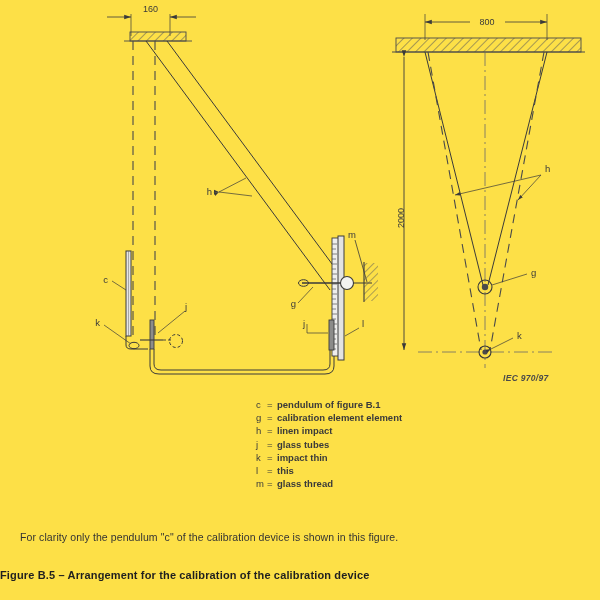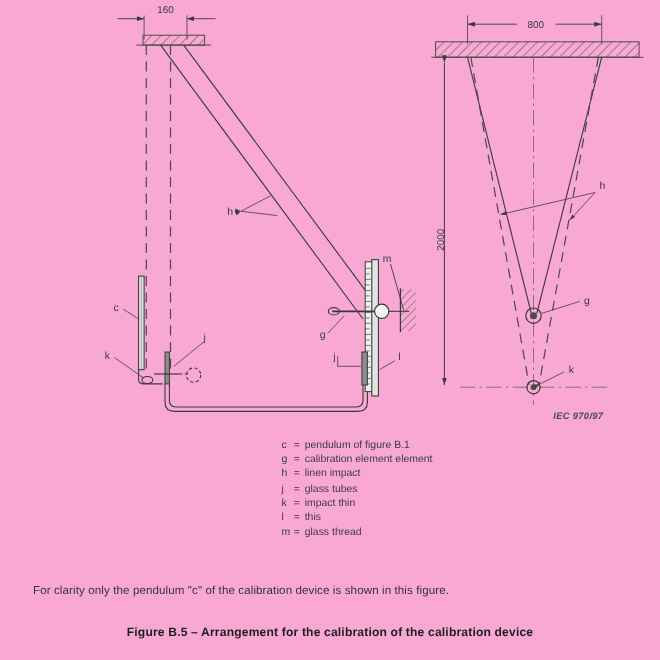--- a/index.html
+++ b/index.html
@@ -4,21 +4,21 @@
 <style>
   html, body {
     margin: 0;
     padding: 0;
     background: #ffffff;
   }
   #page {
     position: relative;
     width: 600px;
     height: 600px;
-    background: #f9a8d4;
+    background: #fde047;
     overflow: hidden;
     font-family: "Liberation Sans", sans-serif;
     color: #2b2b2b;
   }
   #figure-svg {
     position: absolute;
     left: 0;
     top: 0;
     width: 600px;
     height: 600px;
@@ -60,36 +60,36 @@
     width: 11px;
     flex: 0 0 11px;
   }
   .legend-eq {
     display: inline-block;
     width: 10px;
     flex: 0 0 10px;
   }
   .legend-val {
     flex: 1 1 auto;
+    font-weight: bold;
   }
   .note-text {
     position: absolute;
-    left: 30px;
+    left: 20px;
     top: 531px;
     width: 545px;
     font-size: 10.5px;
     color: #333333;
     letter-spacing: 0.1px;
   }
   .figure-caption {
     position: absolute;
     left: 0;
     top: 569px;
     width: 600px;
-    text-align: center;
     font-size: 11px;
     font-weight: bold;
     color: #1f1f1f;
     letter-spacing: 0.15px;
   }
 </style>
 </head>
 <body>
 
 <div id="page">

